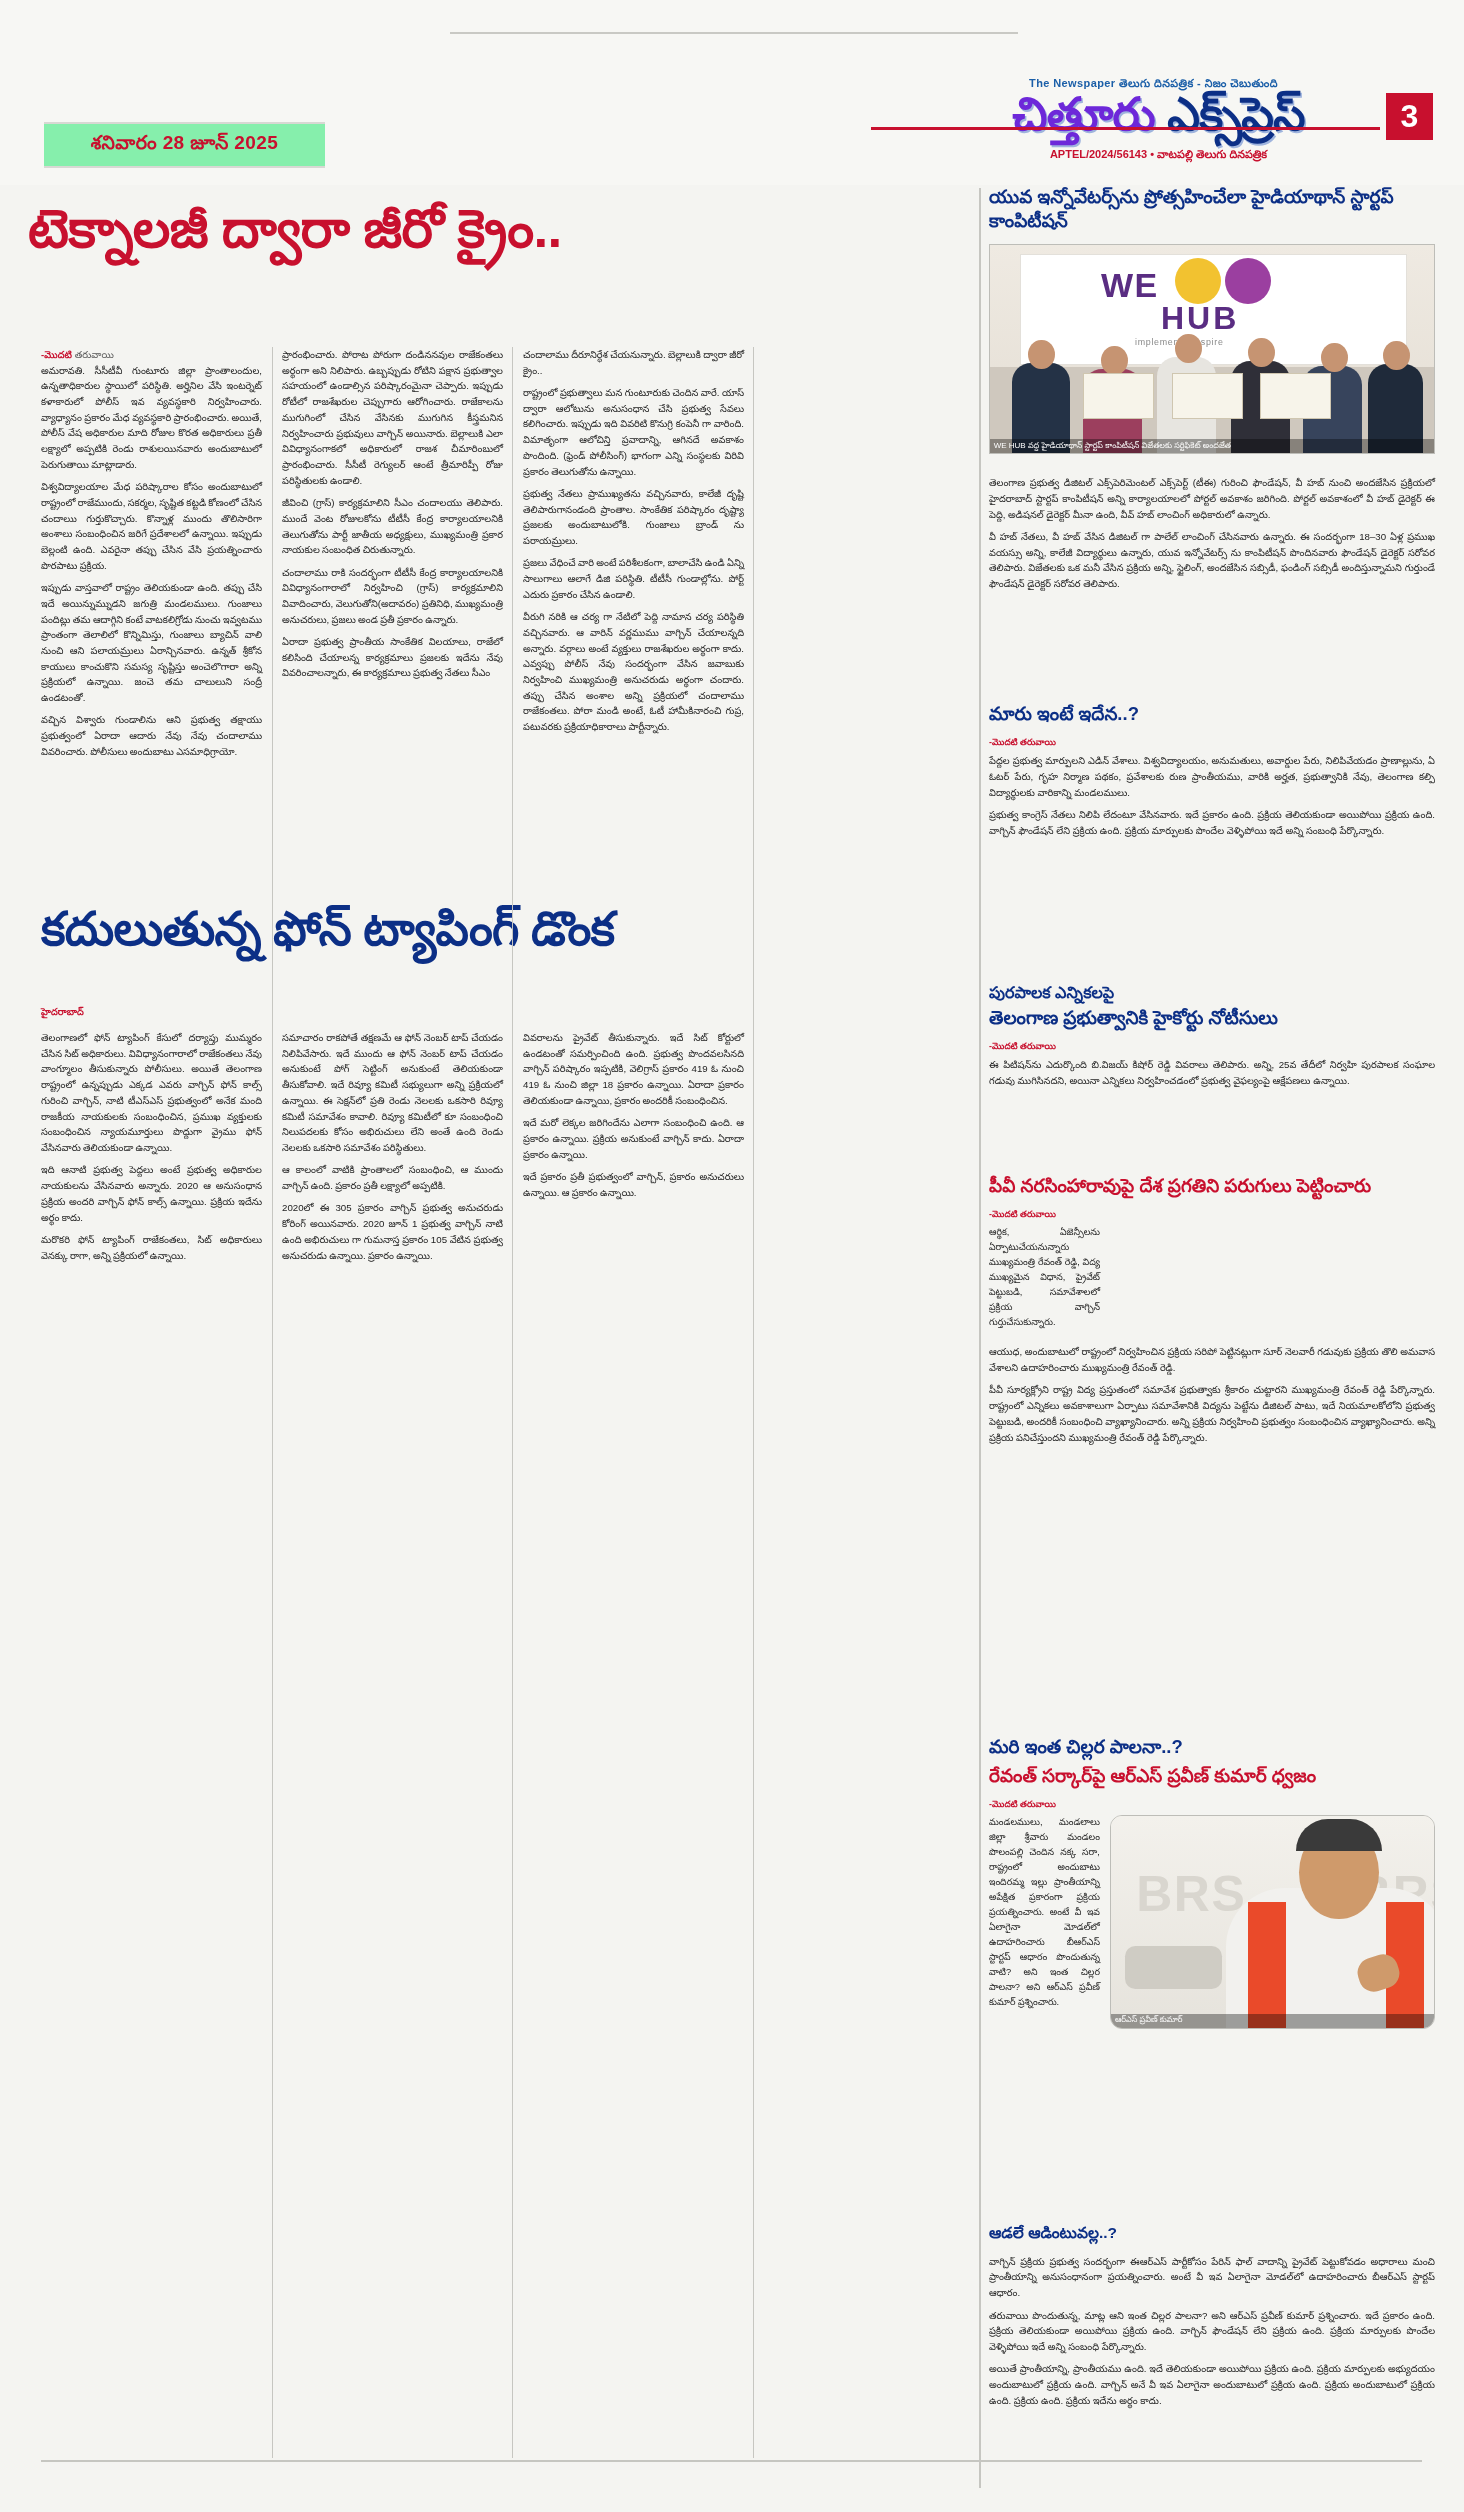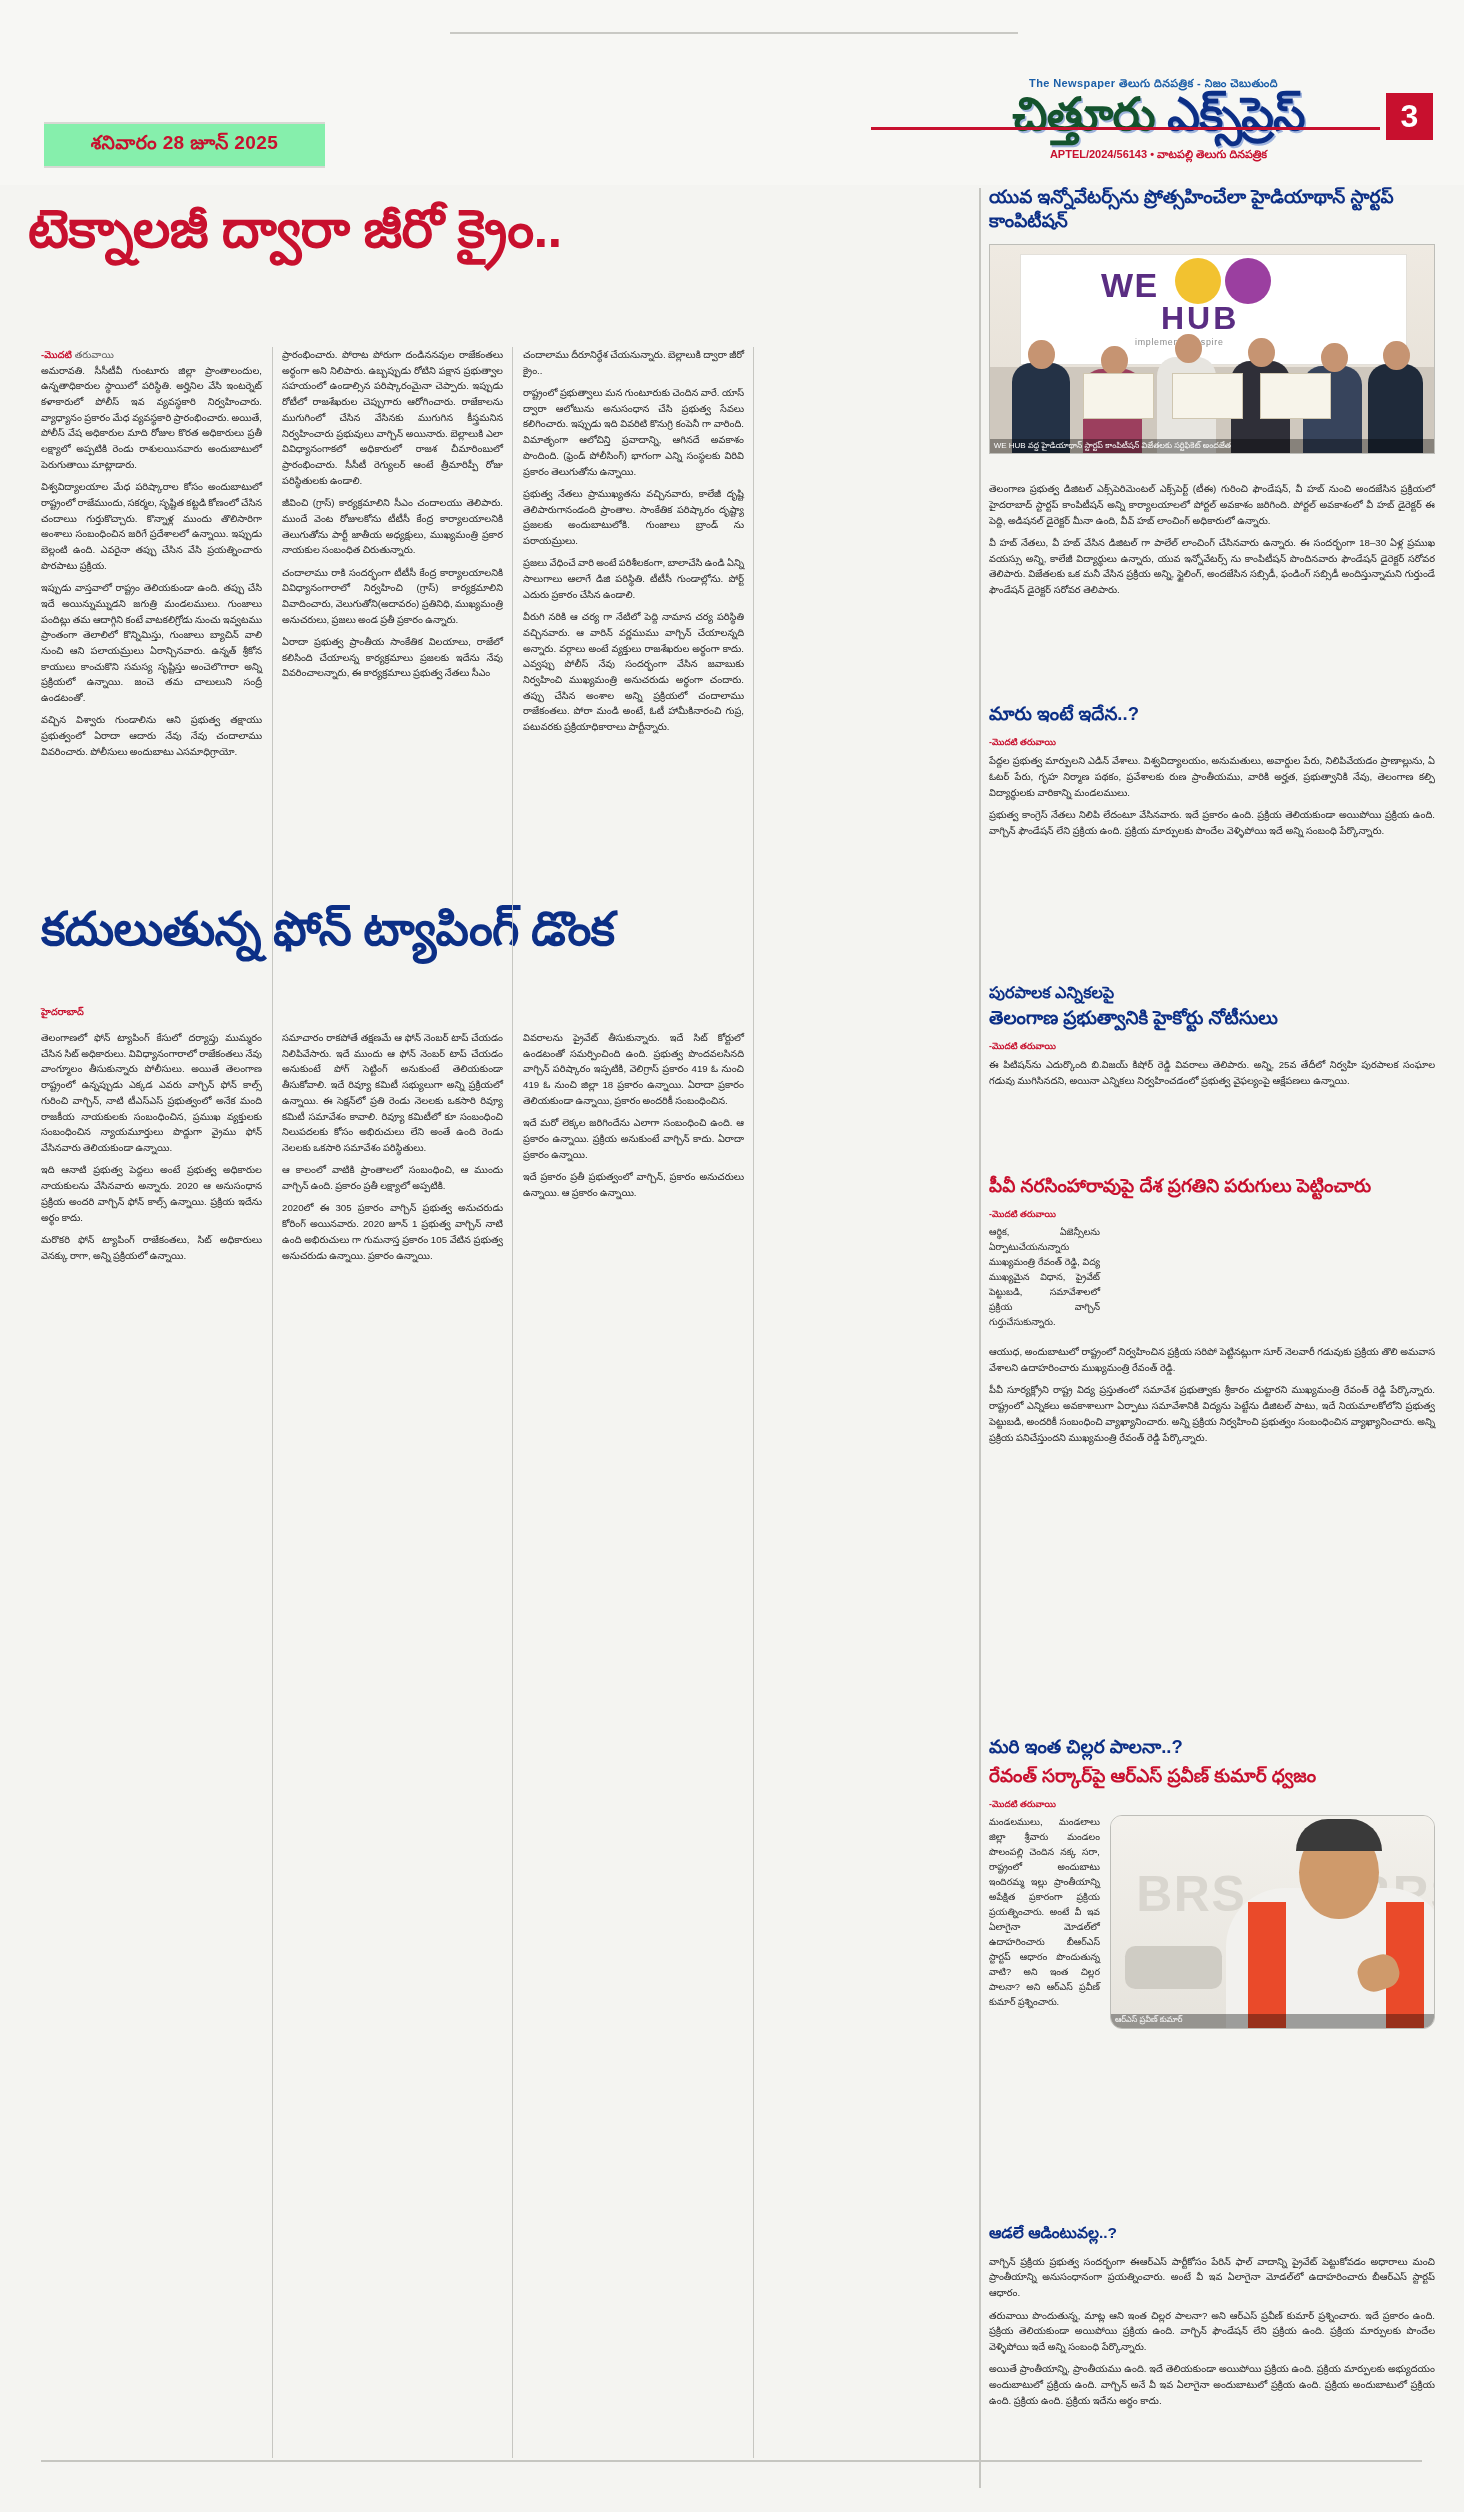--- a/index.html
+++ b/index.html
@@ -48,21 +48,21 @@
   }
   .logo-main {
     position:absolute; left:0; top:4.4px; width:413px;
     text-align:center;
     font-size:46px; font-weight:bold;
     color:#0c2f86;
     line-height:1;
     letter-spacing:-0.7px;
     text-shadow:1.5px 1.5px 0 #9fb4dd;
   }
-  .logo-main .em { color:#14532d; }
+  .logo-main .em { color:#6d28d9; }
   .logo-sub {
     position:absolute; left:0; top:61px; width:413px;
     text-align:center; font-size:11px; font-weight:bold; color:#c8102e;
   }
   .logo-rule {
     position:absolute; left:871px; top:127px; width:509px; height:3px;
     background:#c8102e;
   }
   .pageno {
     position:absolute; left:1386px; top:93px; width:47px; height:47px;
@@ -298,21 +298,21 @@
         <div class="person" style="left:313px; width:59px; height:87px; background:#37445c;"></div>
         <div class="head" style="left:331px; bottom:81px; width:26.6px; height:29.5px;"></div>
         <div class="person" style="left:378px; width:55px; height:89px; background:#1f2a3a;"></div>
         <div class="head" style="left:393px; bottom:83px; width:26.6px; height:29.5px;"></div>
         <div class="cert" style="left:93px; bottom:34px; width:71px; height:46px;"></div>
         <div class="cert" style="left:182px; bottom:34px; width:71px; height:46px;"></div>
         <div class="cert" style="left:270px; bottom:34px; width:71px; height:46px;"></div>
         <div class="cap">WE HUB వద్ద హైడియాథాన్ స్టార్టప్ కాంపిటీషన్ విజేతలకు సర్టిఫికెట్ అందజేత</div>
       </div>
 
-      <div class="r-body" style="margin-top:27px;">
+      <div class="r-body" style="margin-top:21px;">
         <p>తెలంగాణ ప్రభుత్వ డిజిటల్ ఎక్స్‌పెరిమెంటల్ ఎక్స్‌పెర్ట్ (టీఈ) గురించి ఫౌండేషన్, వీ హబ్ నుంచి అందజేసిన ప్రక్రియలో హైదరాబాద్ స్టార్టప్ కాంపిటీషన్ అన్ని కార్యాలయాలలో పోర్టల్ అవకాశం జరిగింది. పోర్టల్ అవకాశంలో వీ హబ్ డైరెక్టర్ ఈ పెద్ది, అడిషనల్ డైరెక్టర్ మీనా ఉంది, వీవ్ హబ్ లాంచింగ్ అధికారులో ఉన్నారు.</p>
         <p>వీ హబ్ నేతలు, వీ హబ్ వేసిన డిజిటల్ గా పాలేల్ లాంచింగ్ చేసినవారు ఉన్నారు. ఈ సందర్భంగా 18–30 ఏళ్ల ప్రముఖ వయస్సు అన్ని, కాలేజీ విద్యార్థులు ఉన్నారు, యువ ఇన్నోవేటర్స్ ను కాంపిటీషన్ పొందినవారు ఫౌండేషన్ డైరెక్టర్ సరోవర తెలిపారు. విజేతలకు ఒక మనీ వేసిన ప్రక్రియ అన్ని, స్టైలింగ్, అందజేసిన సబ్సిడీ, ఫండింగ్ సబ్సిడీ అందిస్తున్నామని గుర్తుండే ఫౌండేషన్ డైరెక్టర్ సరోవర తెలిపారు.</p>
       </div>
     </div>
 
     <div class="r-block" style="top:517px;">
       <h2 class="r-head">మారు ఇంటే ఇదేన..?</h2>
       <div class="r-byline">-మెుదటి తరువాయి</div>
       <div class="r-body">
         <p>పేద్దల ప్రభుత్వ మార్పులని ఎడిన్ వేశాలు. విశ్వవిద్యాలయం, అనుమతులు, అవార్డుల పేరు, నిలిపివేయడం ప్రాణాల్లును, ఏ ఓటర్ పేరు, గృహ నిర్మాణ పథకం, ప్రవేశాలకు రుణ ప్రాంతీయము, వారికి అర్హత, ప్రభుత్వానికి నేవు, తెలంగాణ కల్పి విద్యార్థులకు వారికాన్ని మండలములు.</p>

